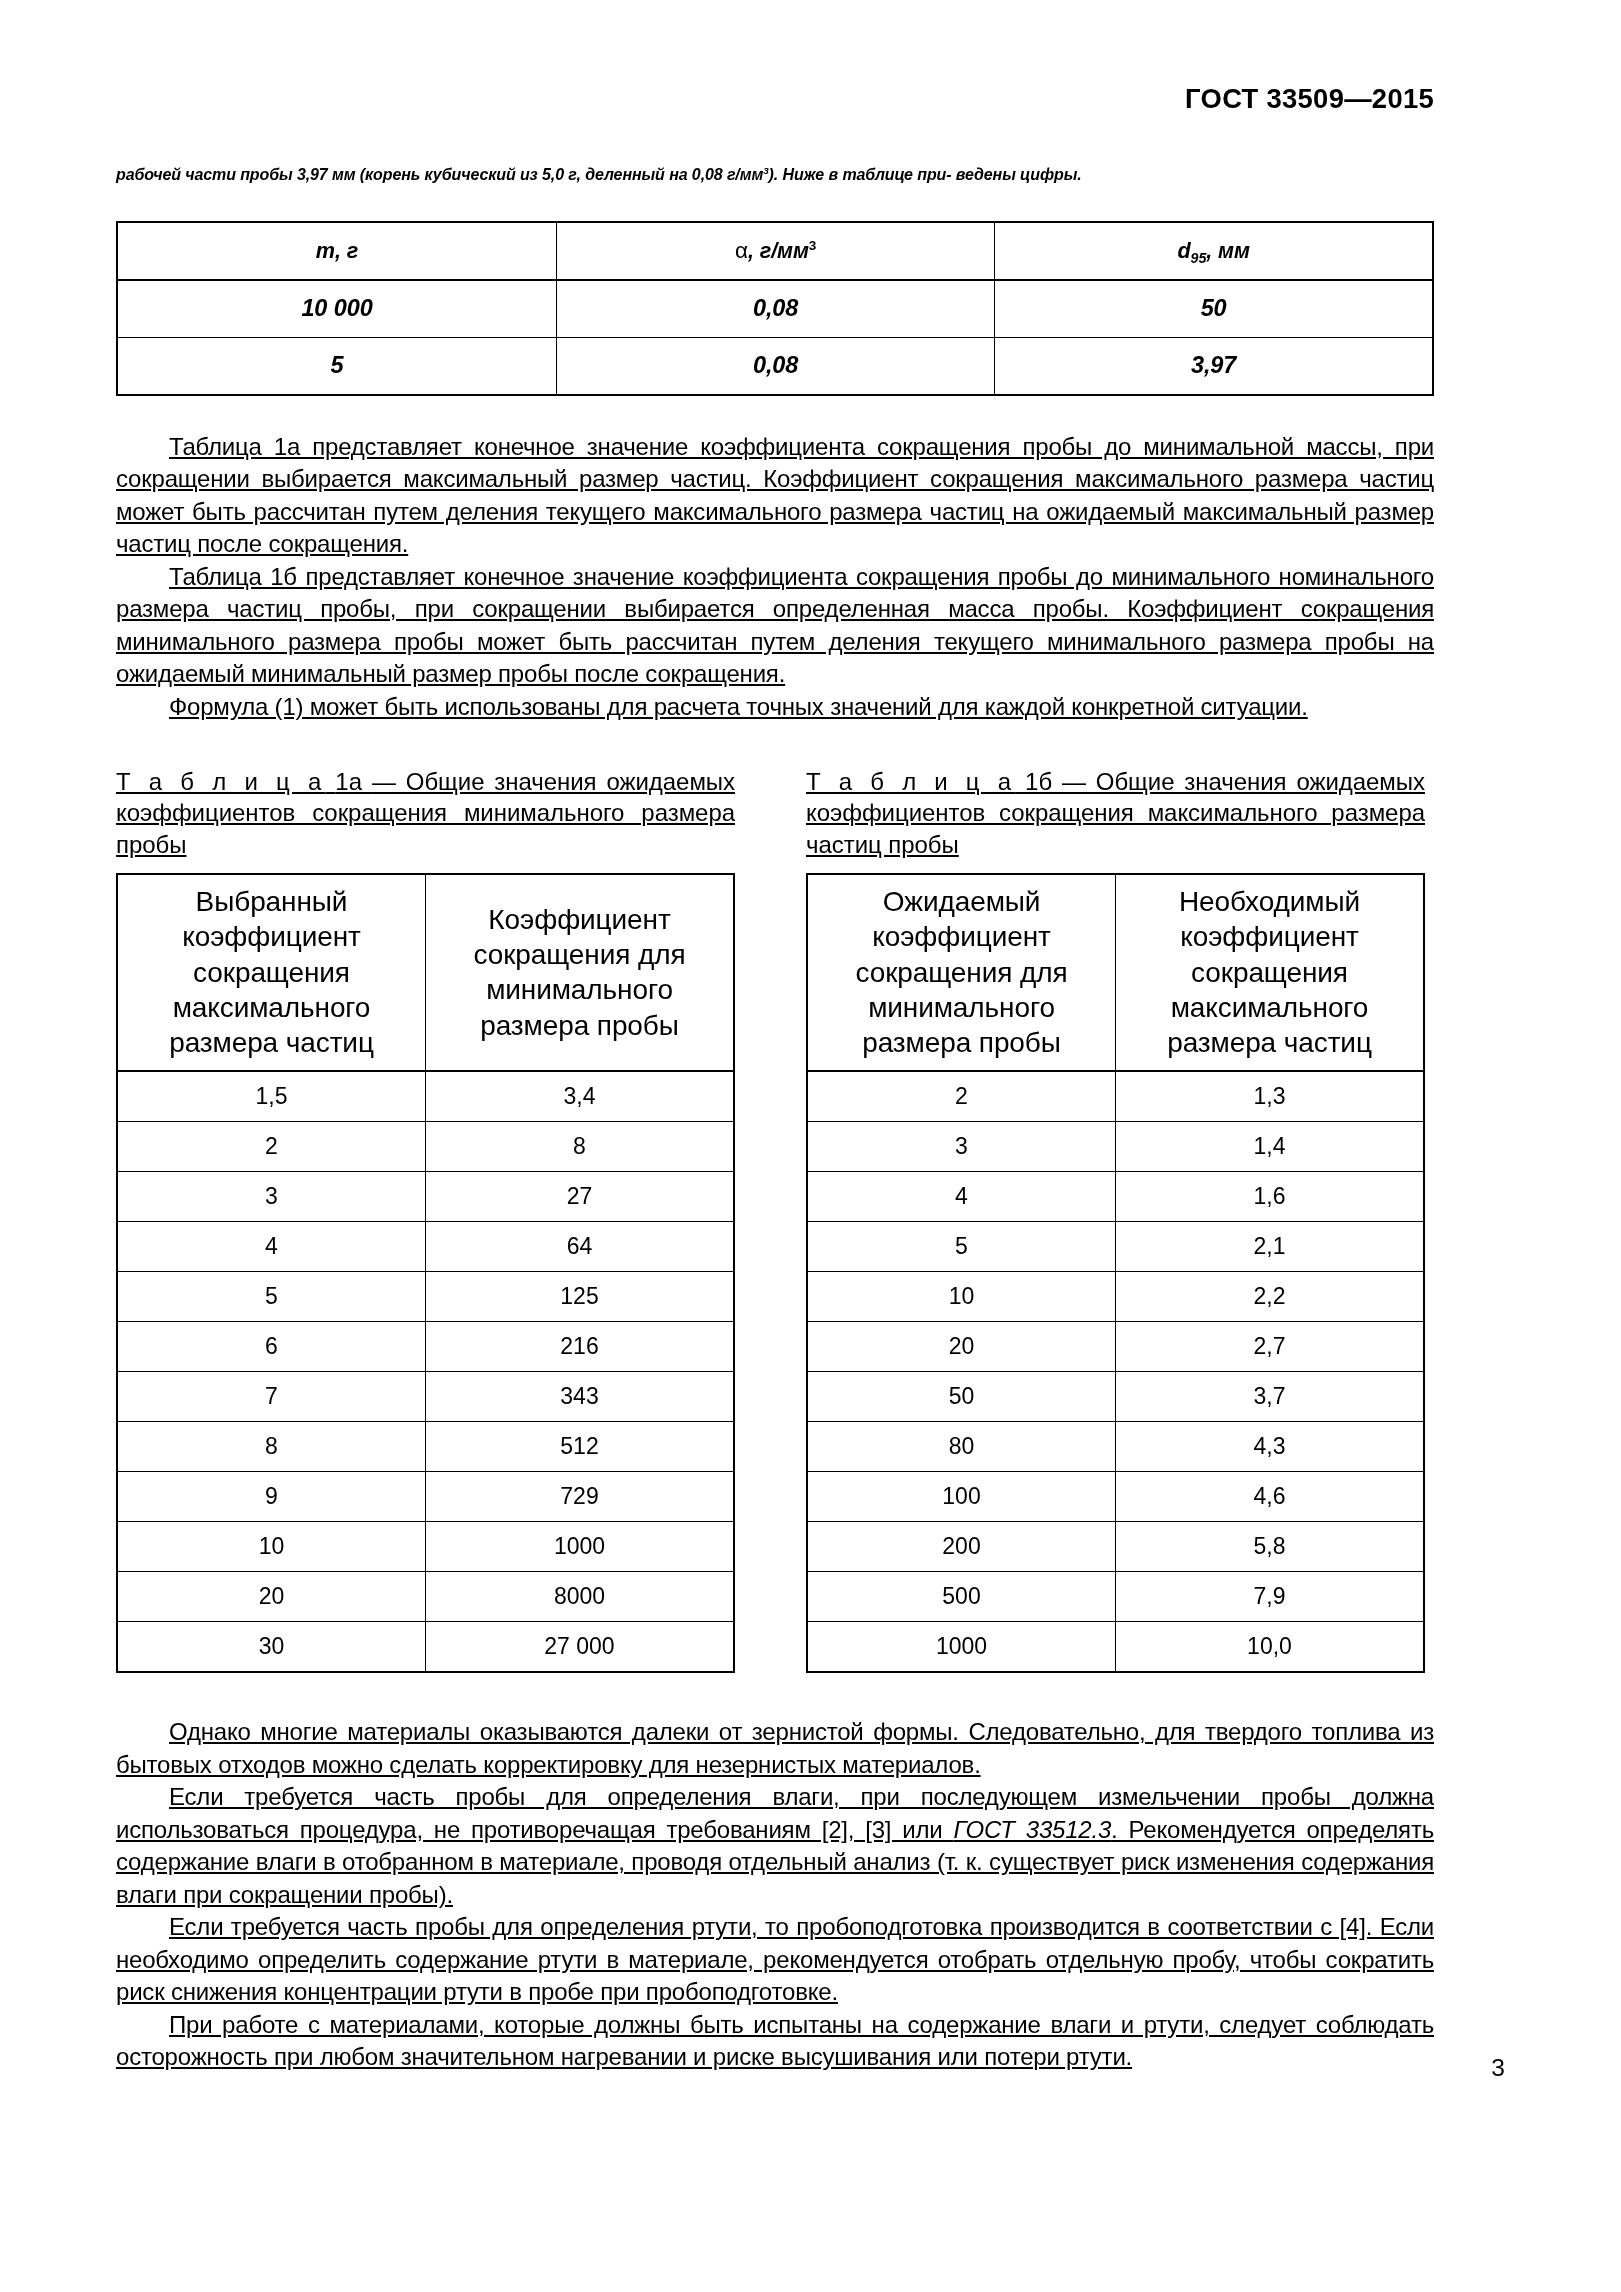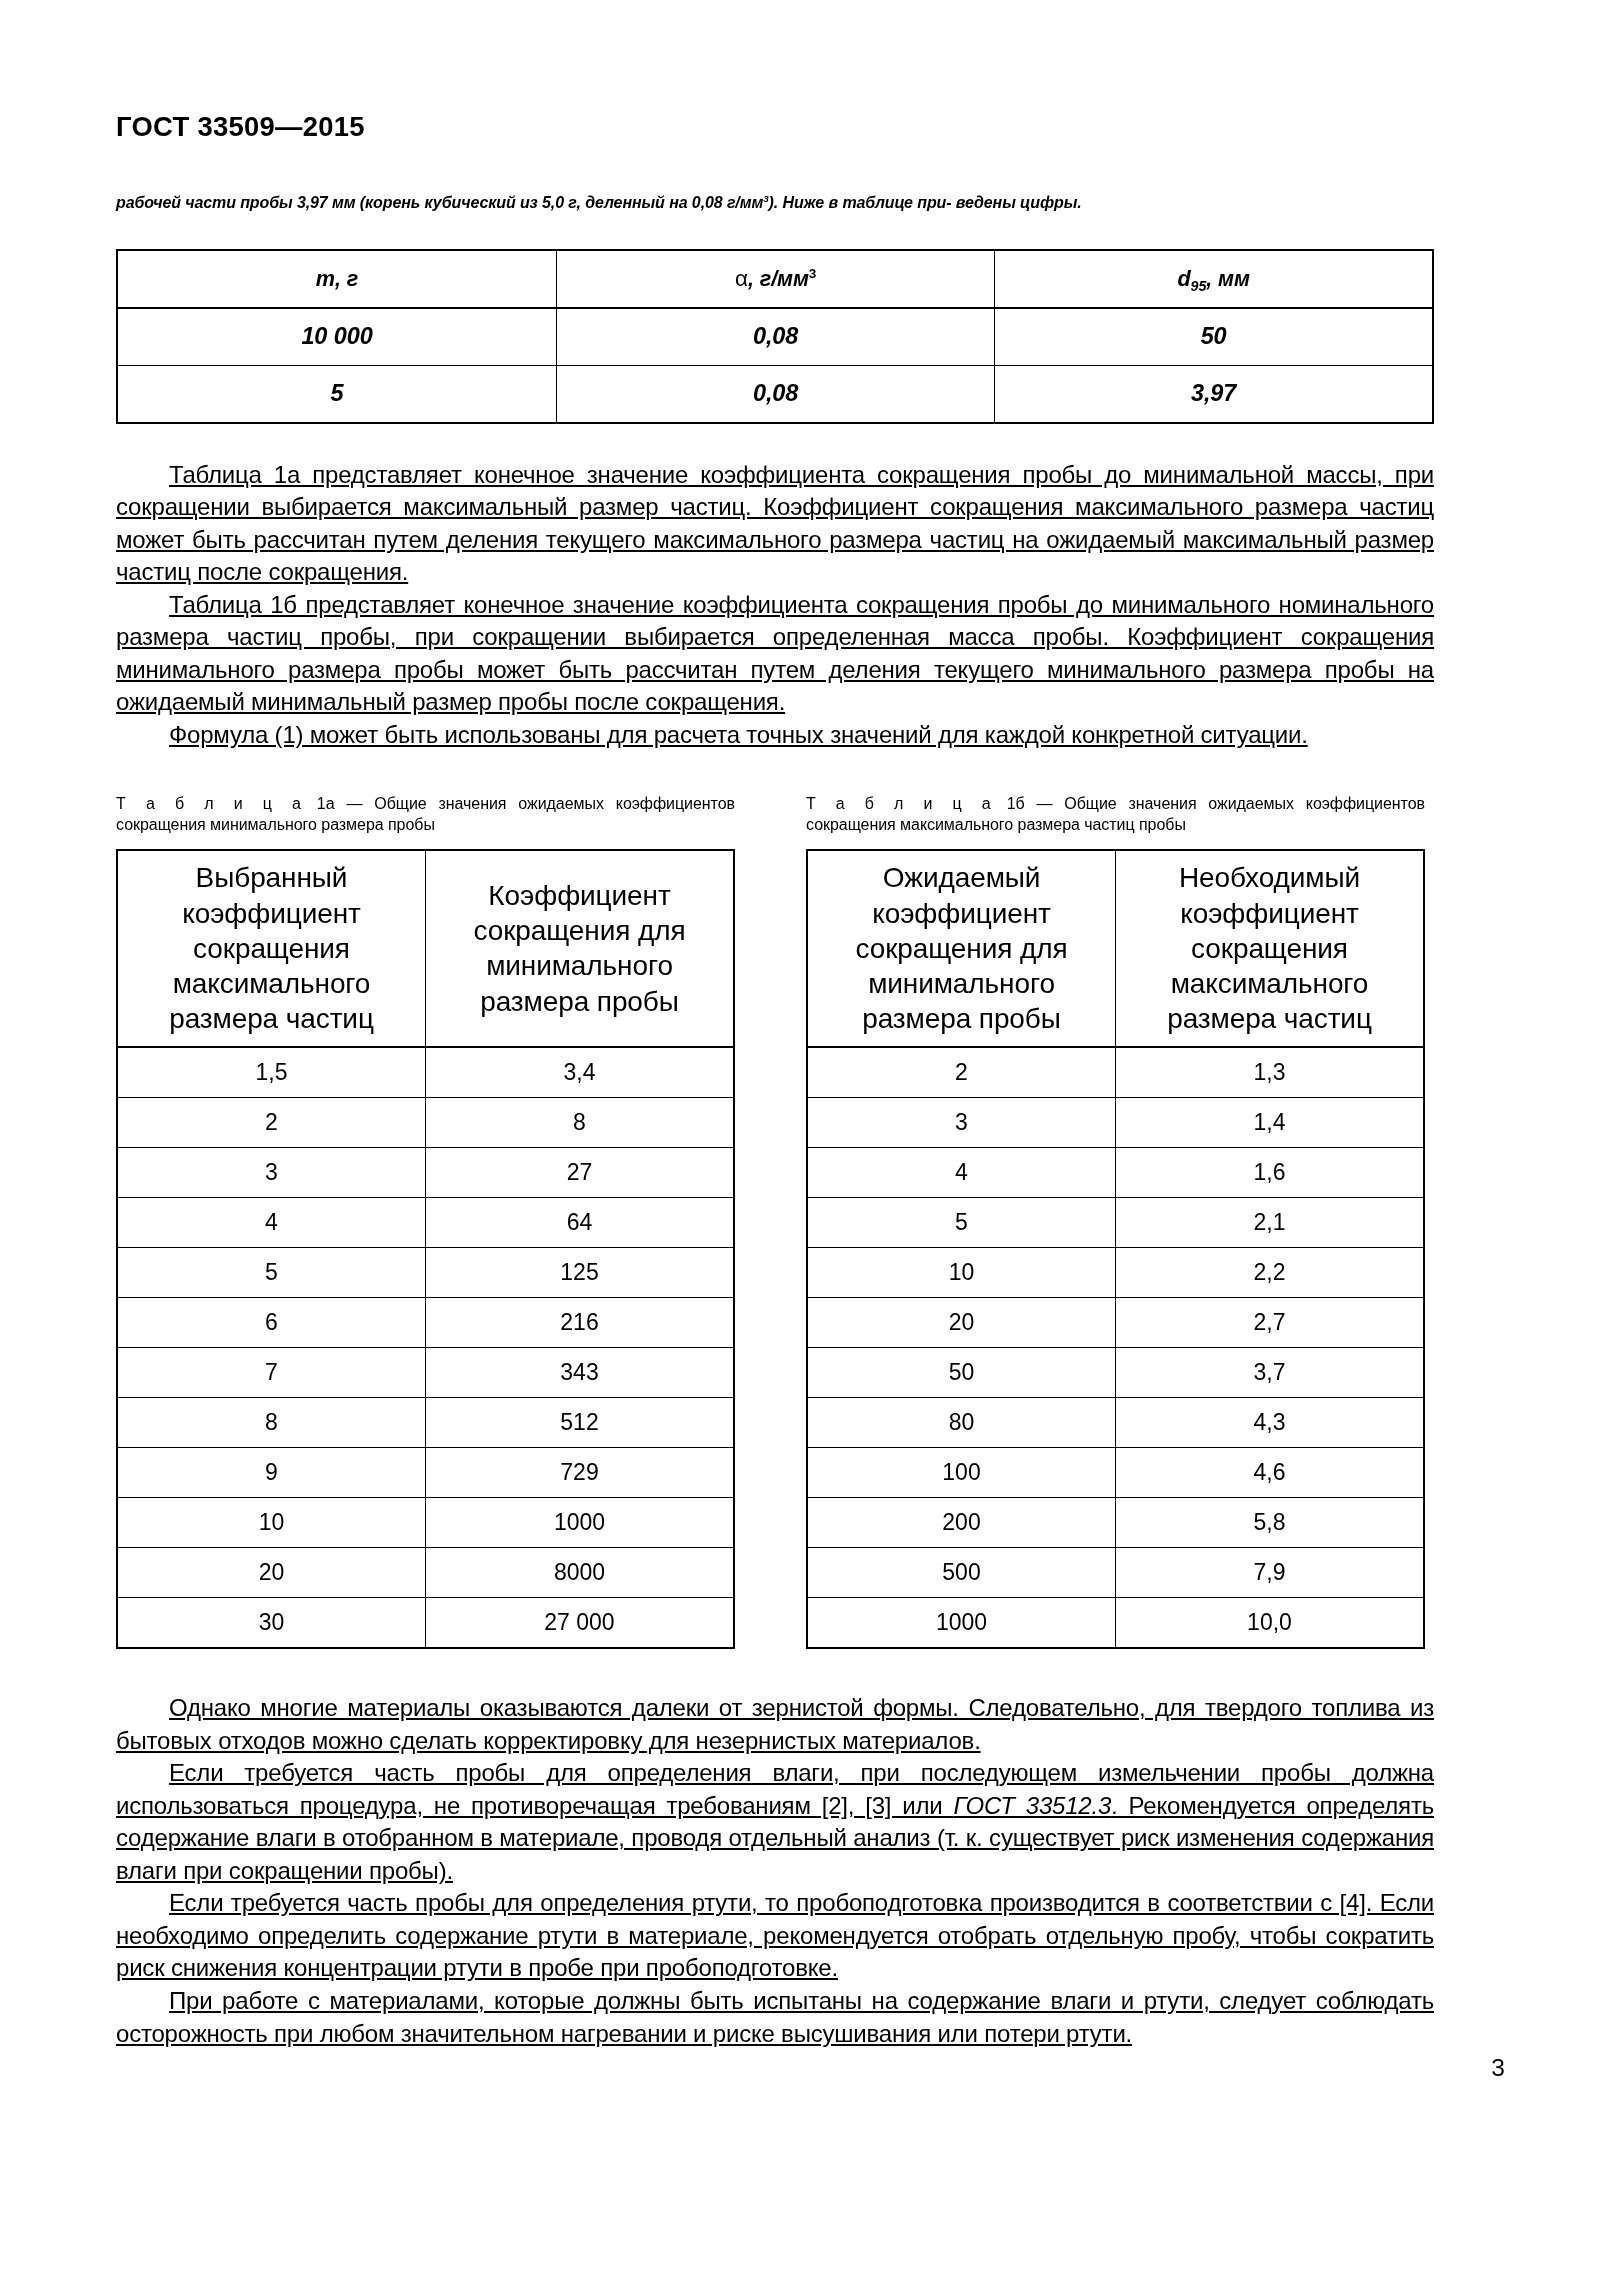--- a/index.html
+++ b/index.html
@@ -23,25 +23,25 @@
   }
   .content {
     position: absolute;
     left: 116px;
     top: 0;
     width: 1318px;
   }
 
   
   .page-header {
-    text-align: left;
+    text-align: right;
     font-size: 27.4px;
     font-weight: bold;
     letter-spacing: 0.3px;
-    padding-top: 113px;
+    padding-top: 85px;
     line-height: 1;
   }
 
   
   .intro {
     margin-top: 52px;
     font-size: 16px;
     font-style: italic;
     font-weight: bold;
     line-height: 1.32;
@@ -119,25 +119,26 @@
   
   .two-col {
     margin-top: 43px;
     display: flex;
     gap: 71px;
   }
   .col {
     width: 619px;
   }
   .tbl-caption {
-    font-size: 16px;
+    font-size: 24px;
     line-height: 1.30;
     text-align: justify;
     margin-bottom: 13.7px;
     letter-spacing: -0.05px;
+    text-decoration: underline;
   }
   .tbl-caption .sp {
     letter-spacing: 4.1px;
   }
   table.tdata {
     width: 100%;
   }
   table.tdata th {
     font-size: 28px;
     line-height: 1.26;

